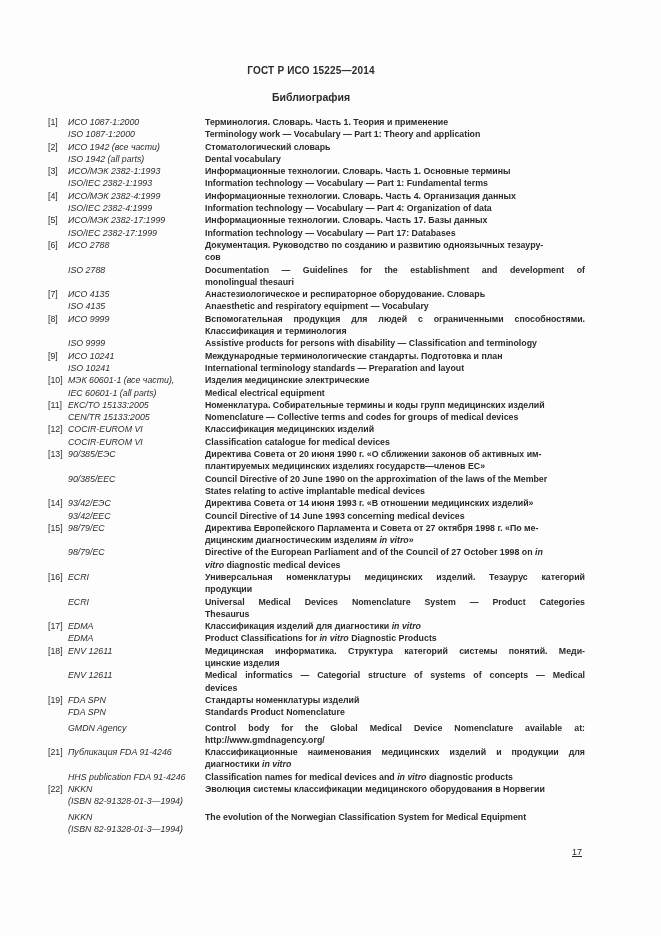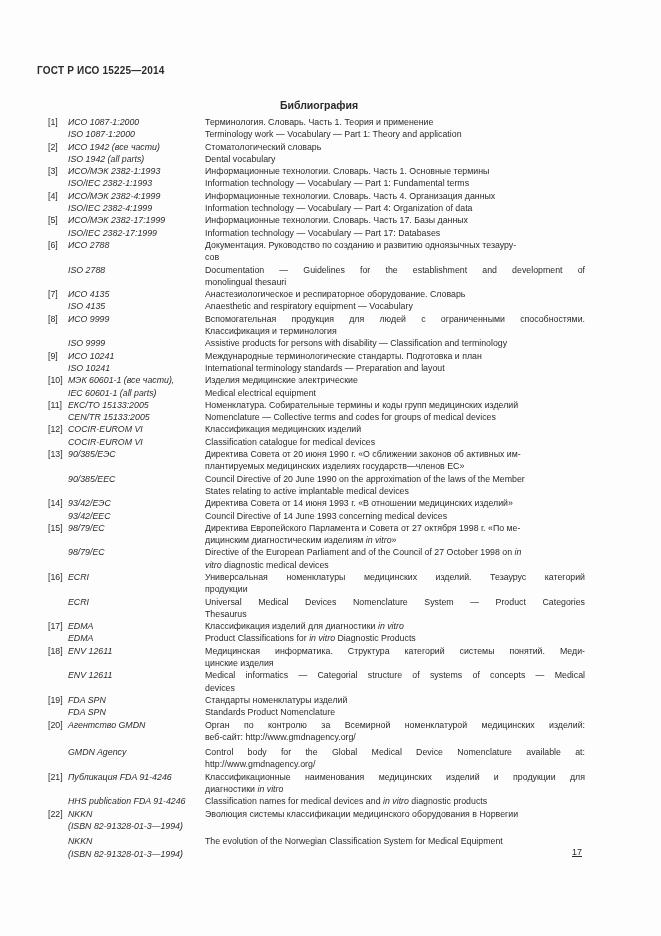--- a/index.html
+++ b/index.html
@@ -6,37 +6,37 @@
   body{
     width:661px;height:936px;
     background:#fdfdfd;
     font-family:"Liberation Sans",sans-serif;
     color:#2b2b2b;
     position:relative;
     overflow:hidden;
   }
   .doc-code{
     position:absolute;top:65px;left:37px;width:548px;
-    text-align:left;font-weight:bold;font-size:10px;letter-spacing:.2px;
+    text-align:center;font-weight:bold;font-size:10px;letter-spacing:.2px;
   }
   .title{
-    position:absolute;top:91px;left:37px;width:548px;margin:8px;
+    position:absolute;top:91px;left:37px;width:548px;margin:0;
     text-align:center;font-weight:bold;font-size:10.5px;
   }
   .entries{
     position:absolute;top:116px;left:48px;width:537px;
     font-size:8.8px;line-height:12.3px;
   }
   .entry{display:block;}
   .row{display:flex;align-items:flex-start;}
   .row.gap{margin-top:3px;}
   .col-num{flex:0 0 20px;width:20px;white-space:nowrap;}
   .col-label{flex:0 0 137px;width:137px;padding-right:4px;box-sizing:border-box;font-style:italic;}
   .col-label .ln{white-space:nowrap;}
-  .col-desc{flex:1 1 auto;min-width:0;}
+  .col-desc{flex:1 1 auto;min-width:0;font-weight:bold;}
   .col-desc .ln{white-space:nowrap;}
   .col-desc .ln.just{white-space:normal;text-align:justify;text-align-last:justify;}
   .col-desc i{font-style:italic;text-align:right;}
   .page-num{
     position:absolute;top:847px;left:37px;width:545px;
     text-align:right;font-size:9px;text-decoration:underline;
   }
 </style>
 </head>
 <body>
@@ -430,30 +430,20 @@
           <span class="col-num"></span>
           <div class="col-label">
             <div class="ln">FDA SPN</div>
           </div>
           <div class="col-desc">
             <div class="ln"><span>Standards Product Nomenclature</span></div>
           </div>
         </div>
       </div>
       <div class="entry">
-        <div class="row">
-          <span class="col-num">[20]</span>
-          <div class="col-label">
-            <div class="ln">Агентство GMDN</div>
-          </div>
-          <div class="col-desc">
-            <div class="ln just"><span>Орган по контролю за Всемирной номенклатурой медицинских изделий:</span></div>
-            <div class="ln"><span>веб-сайт: http://www.gmdnagency.org/</span></div>
-          </div>
-        </div>
         <div class="row gap">
           <span class="col-num"></span>
           <div class="col-label">
             <div class="ln">GMDN Agency</div>
           </div>
           <div class="col-desc">
             <div class="ln just"><span>Control body for the Global Medical Device Nomenclature available at:</span></div>
             <div class="ln"><span>http://www.gmdnagency.org/</span></div>
           </div>
         </div>

